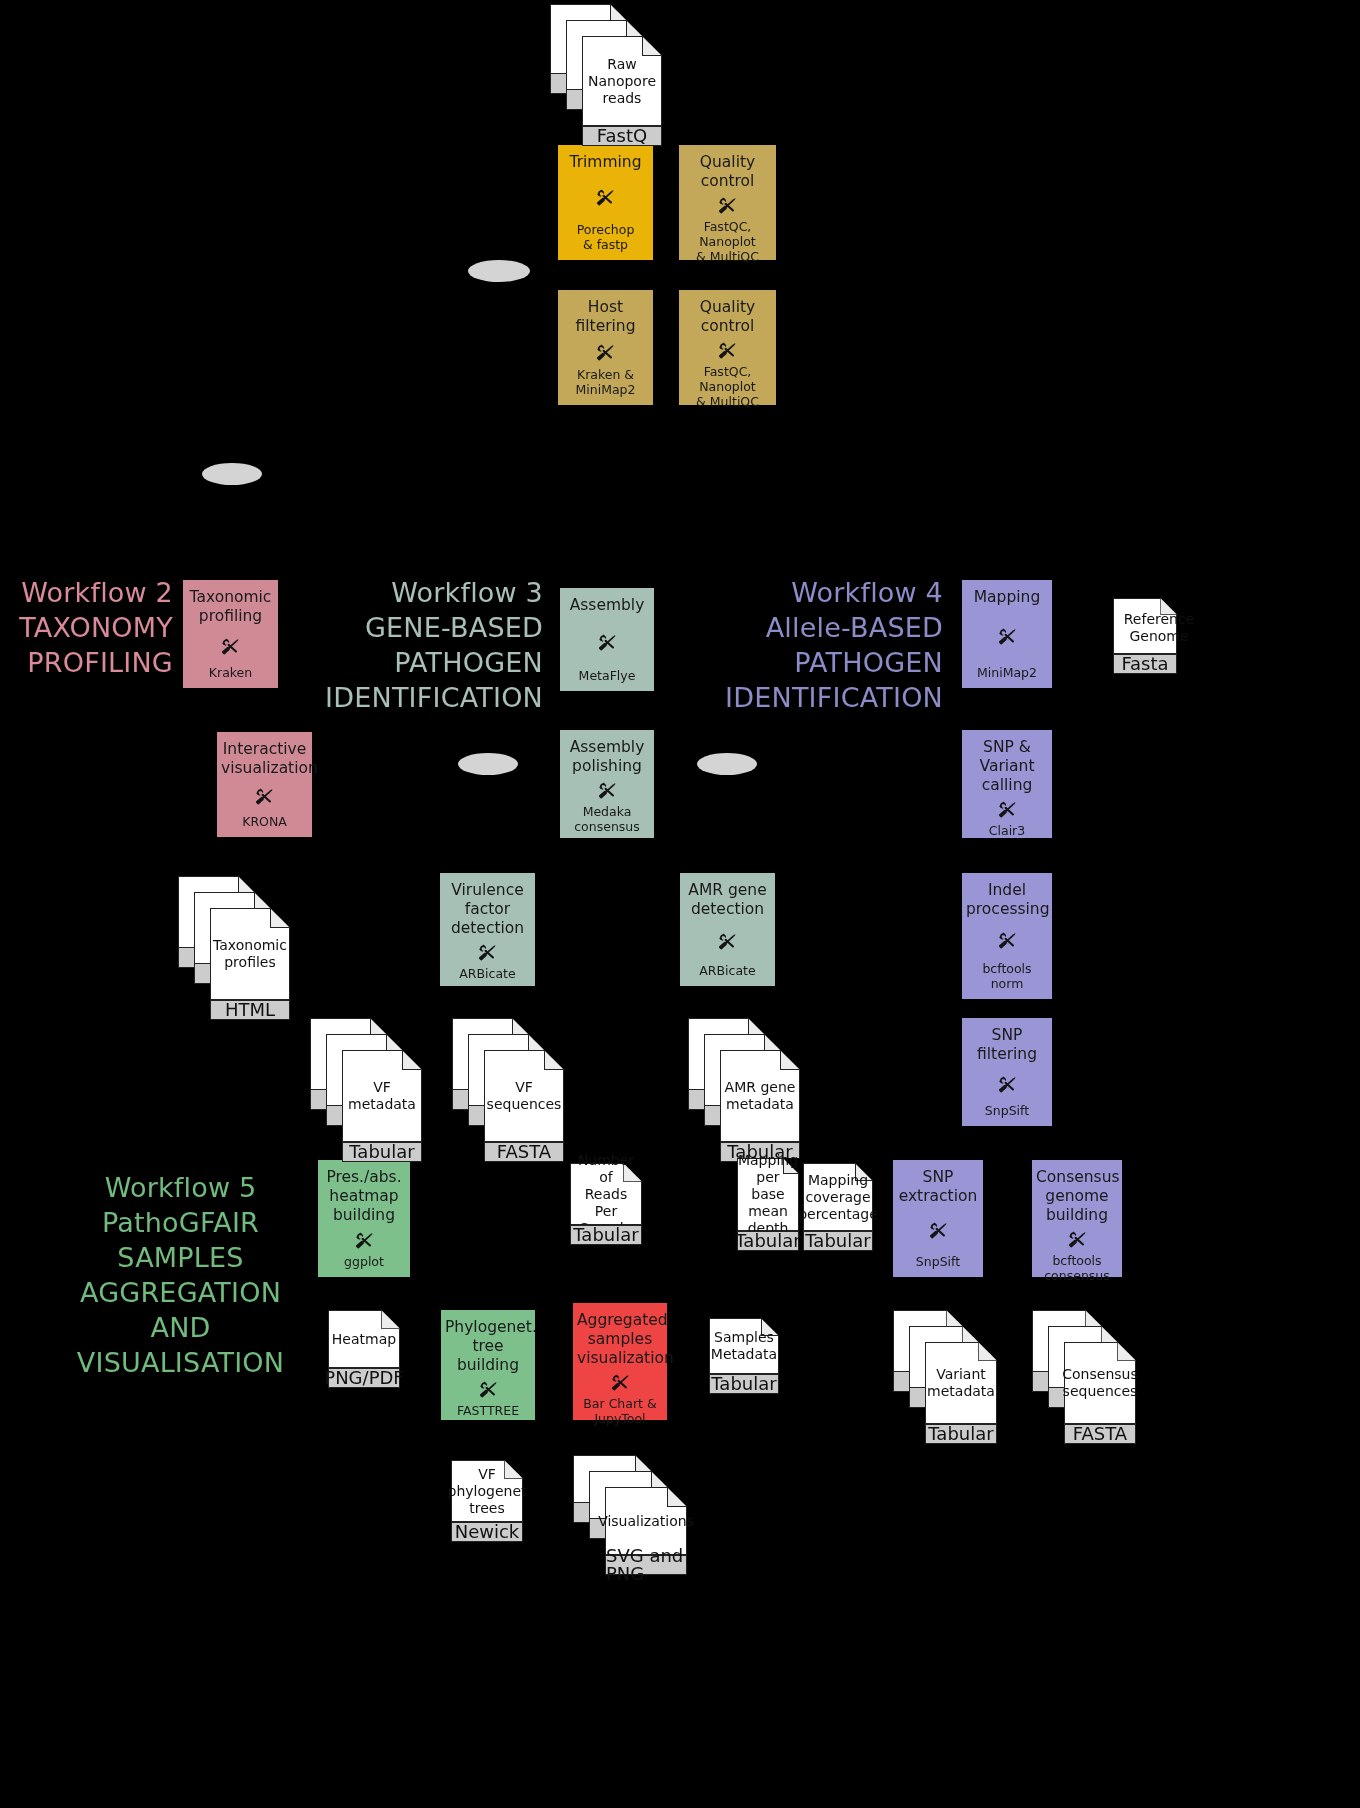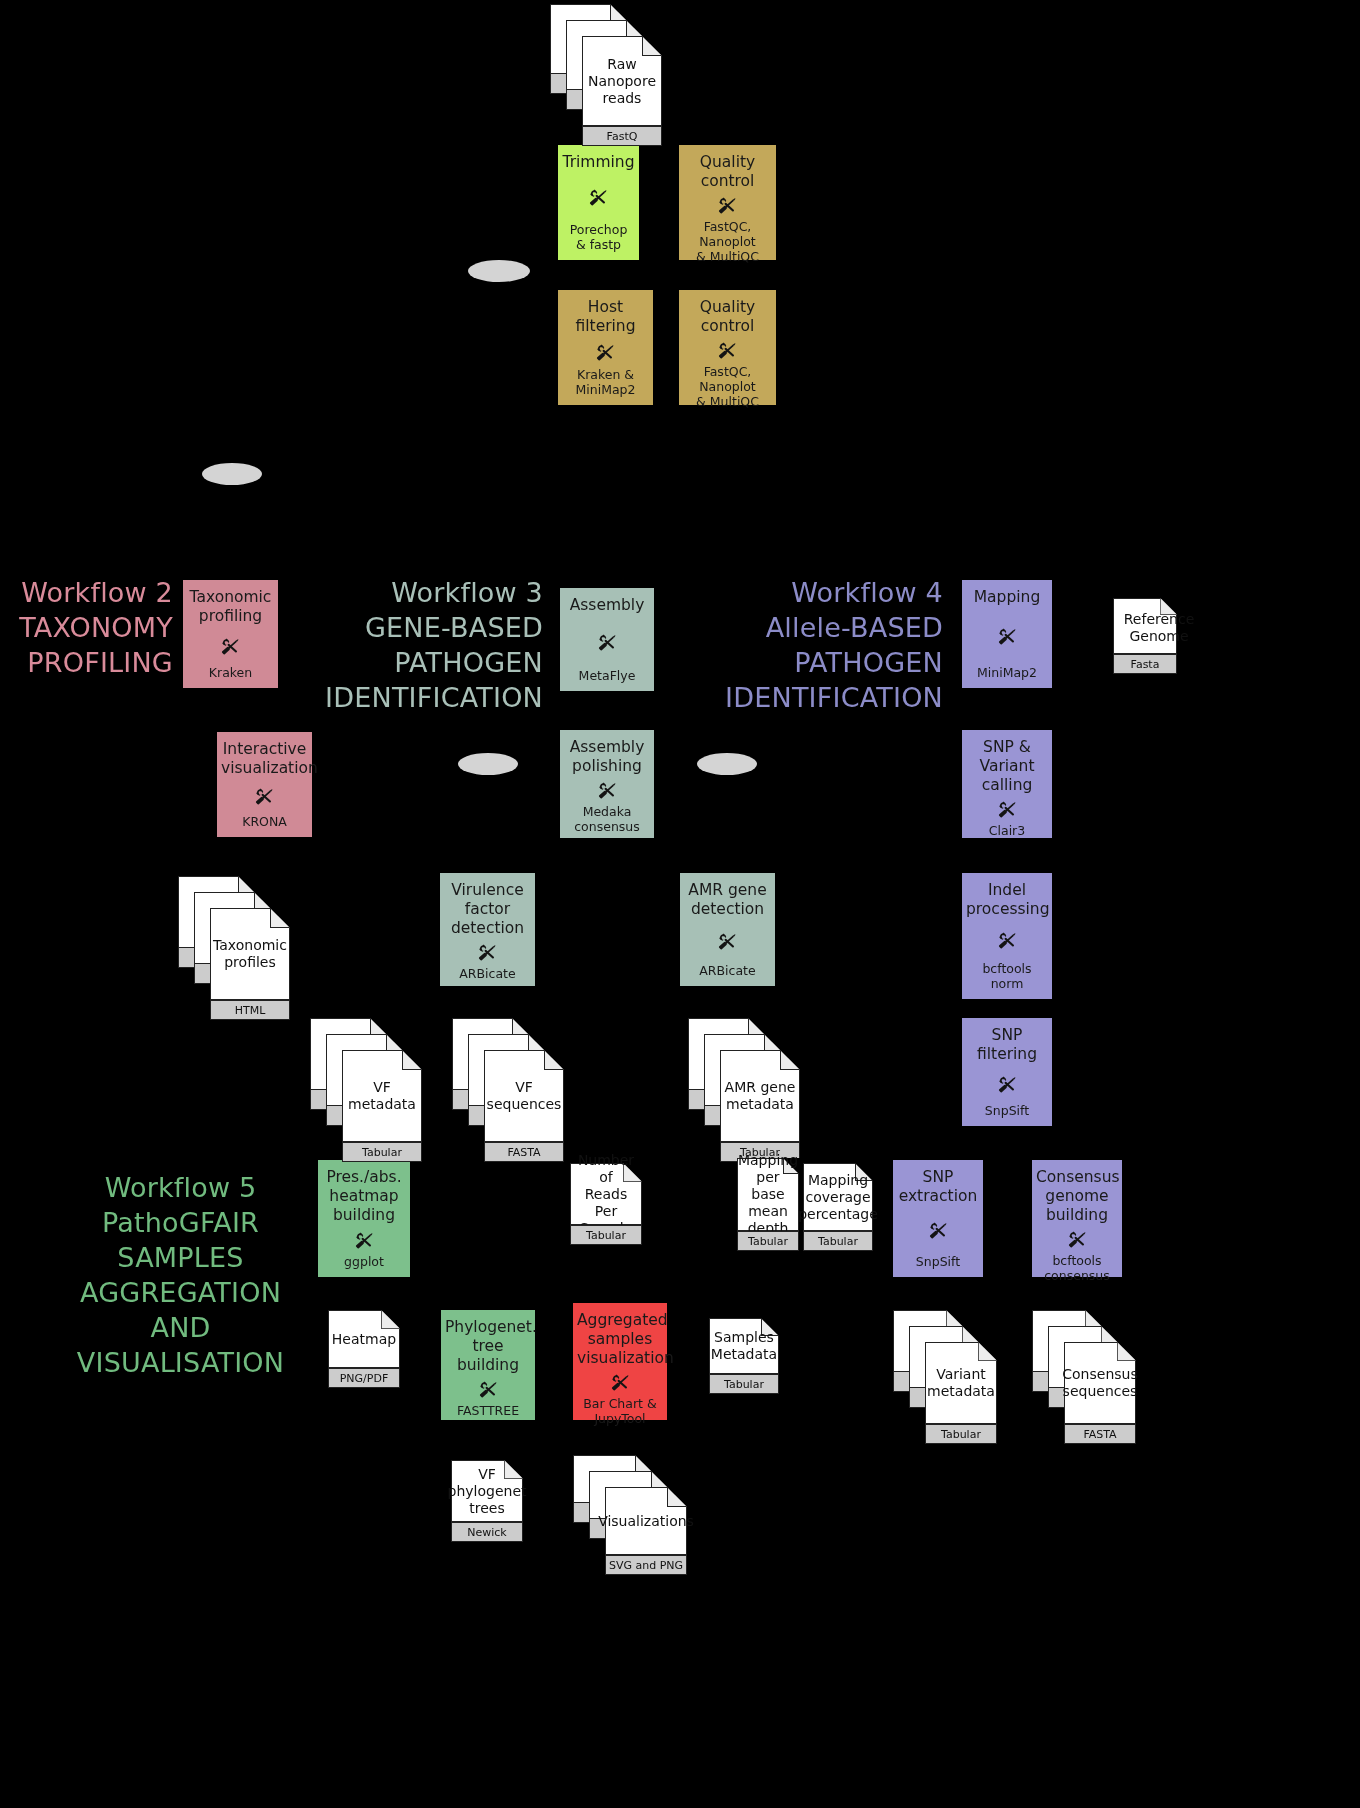--- a/index.html
+++ b/index.html
@@ -44,21 +44,21 @@
   }
   .doc .sheet.back { background:#fff; }
   .doc .label {
     position:absolute; text-align:center;
     font-size:14px; line-height:17px; color:#111;
     white-space:pre-line;
     display:flex; align-items:center; justify-content:center;
   }
   .doc .fmt {
     position:absolute; background:#cccccc; border:1.4px solid #222;
-    font-size:11px; line-height:1; color:#111;
+    font-size:18px; line-height:1; color:#111;
     display:flex; align-items:center; justify-content:center;
   }
   .doc .nub {
     position:absolute; background:#cccccc; border:1.4px solid #222;
   }
 
   
   .ellipse {
     position:absolute; background:#d4d4d4; border-radius:50%;
   }
@@ -79,21 +79,21 @@
     <div class="wf-title" style="left: 712px; top: 575px; width: 231px; color: rgb(140, 140, 200); text-align: right;">Workflow 4
 Allele-BASED
 PATHOGEN
 IDENTIFICATION</div>
     <div class="wf-title" style="left: 63px; top: 1170px; width: 235px; color: rgb(113, 187, 127); text-align: center;">Workflow 5
 PathoGFAIR
 SAMPLES
 AGGREGATION
 AND
 VISUALISATION</div>
-    <div class="step" style="left: 558px; top: 145px; width: 81px; height: 115px; background: #bef264;">
+    <div class="step" style="left: 558px; top: 145px; width: 95px; height: 115px; background: #eab308;">
       <div class="nm">Trimming</div>
       <span class="ic">
   <svg class="tool" width="25" height="23" viewBox="0 0 72 66" aria-hidden="true">
     <g fill="#141414">
 
       <g transform="rotate(-42 36 33)">
         <rect x="6" y="27.5" width="24" height="11" rx="3"></rect>
         <rect x="29" y="29.5" width="5" height="7"></rect>
         <rect x="33" y="30.6" width="26" height="4.8"></rect>
         <polygon points="59,30.6 66,32.0 66,34.0 59,35.4"></polygon>

